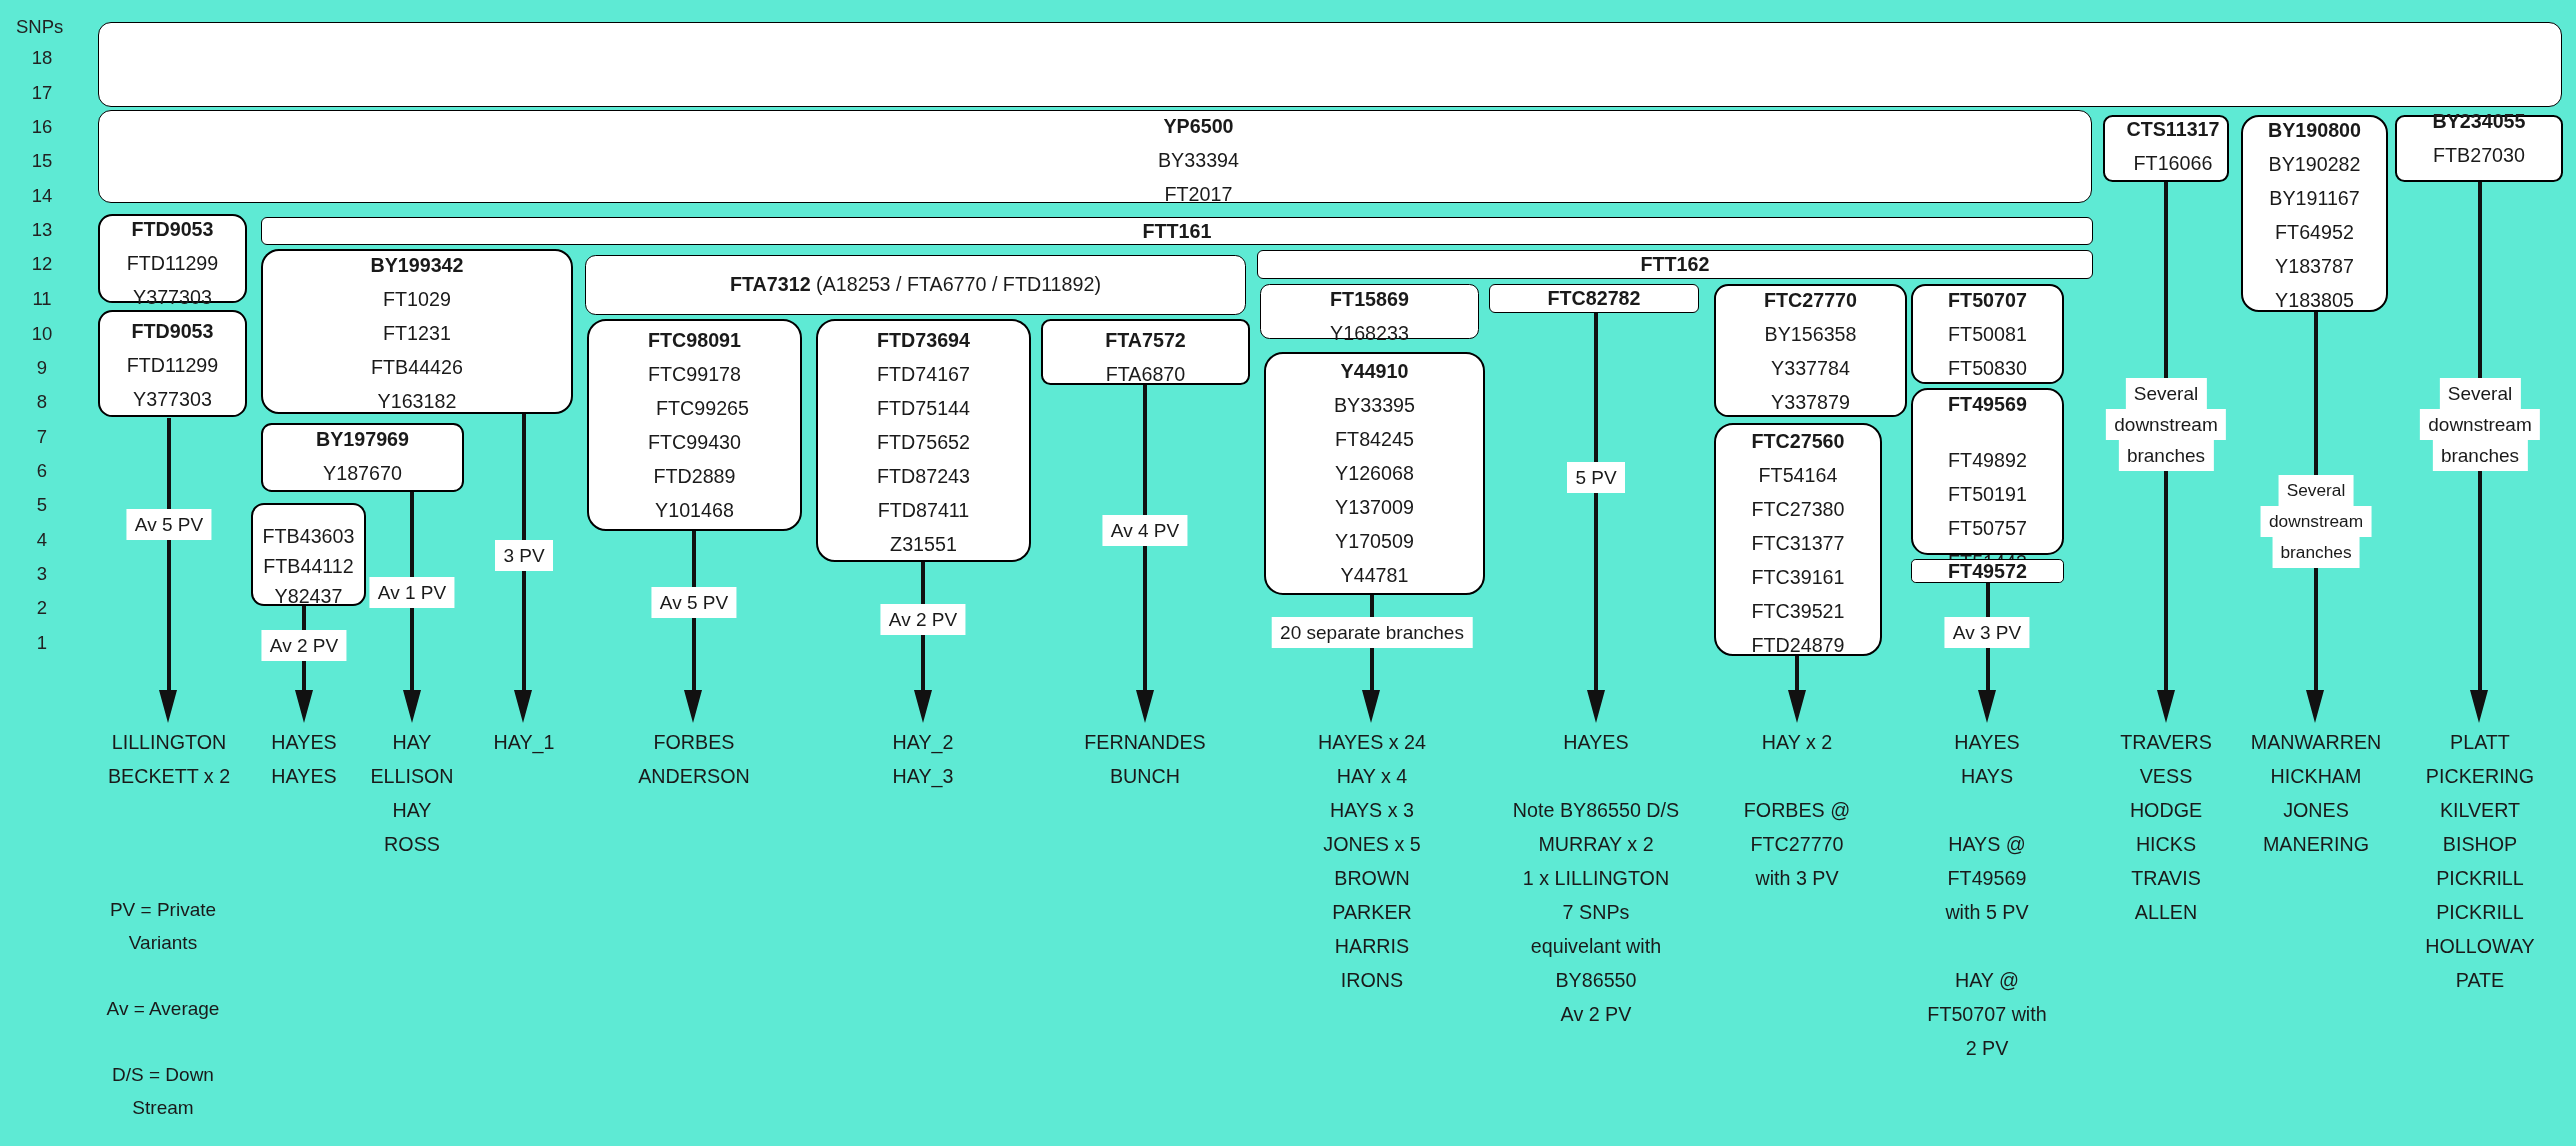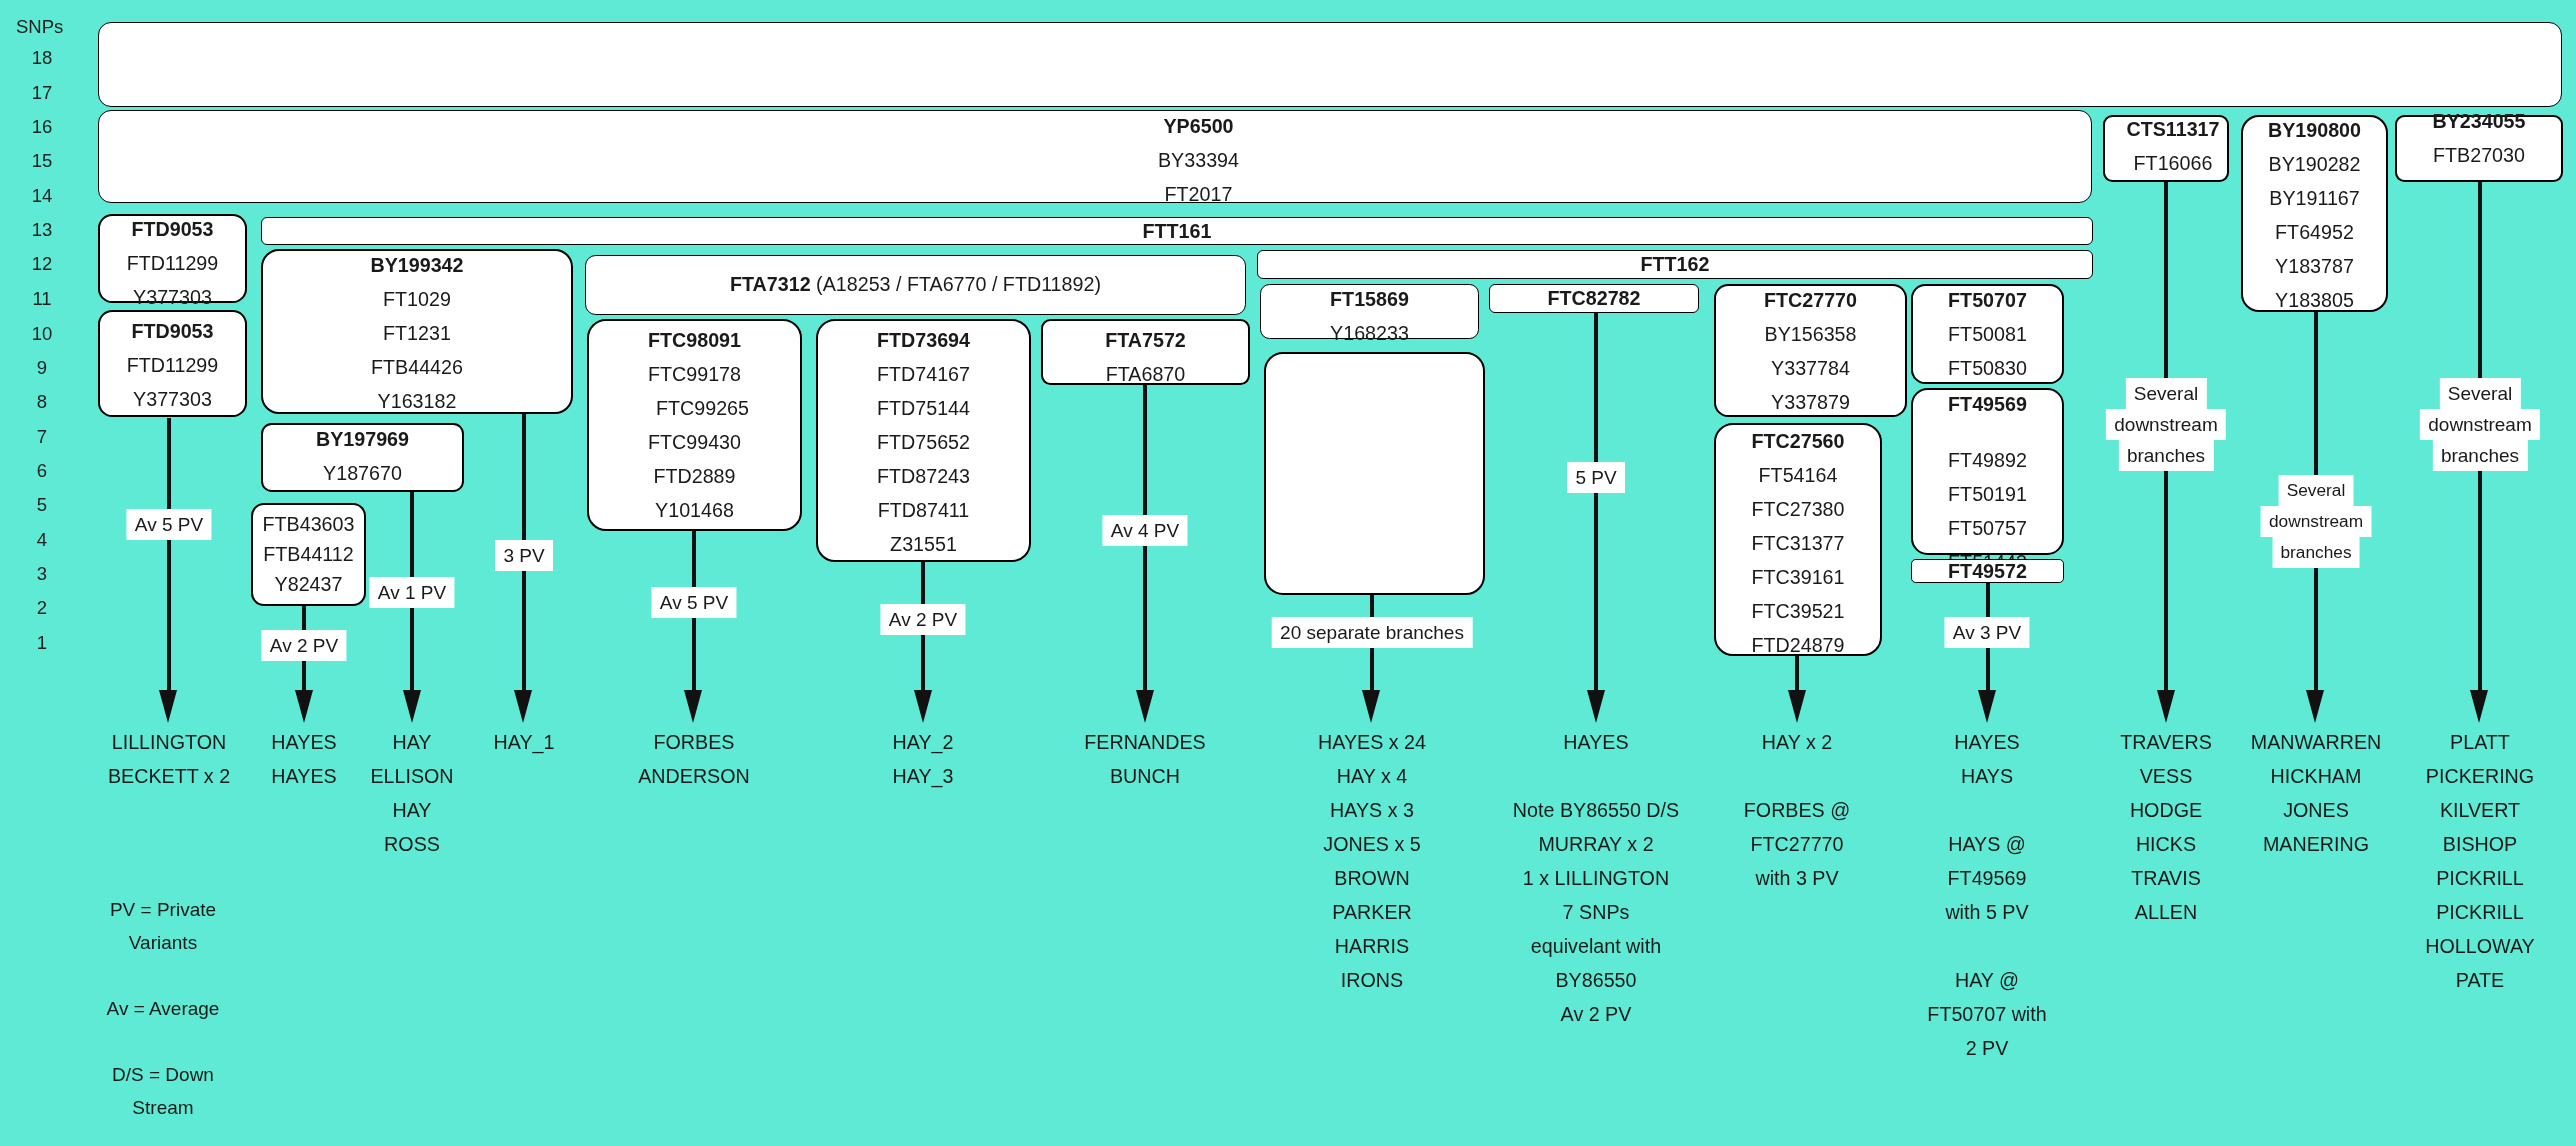--- a/index.html
+++ b/index.html
@@ -173,20 +173,29 @@
       <div style="height: 34px; line-height: 34px;"><span>Y337784</span></div>
       <div style="height: 34px; line-height: 34px;"><span>Y337879</span></div>
     </div>
     <div class="node-box" style="left: 1911px; top: 284px; width: 153px; height: 100px; border-radius: 14.3px; border-width: 2.4px;"></div>
     <div class="node-lines" style="left: 1911px; width: 153px; top: 283px;">
       <div style="height: 34px; line-height: 34px;"><span class="b">FT50707</span></div>
       <div style="height: 34px; line-height: 34px;"><span>FT50081</span></div>
       <div style="height: 34px; line-height: 34px;"><span>FT50830</span></div>
     </div>
     <div class="node-box" style="left: 1264px; top: 352px; width: 221px; height: 243px; border-radius: 19px; border-width: 2.4px;"></div>
+    <div class="node-lines" style="left: 1264px; width: 221px; top: 354px;">
+      <div style="height: 34px; line-height: 34px;"><span class="b">Y44910</span></div>
+      <div style="height: 34px; line-height: 34px;"><span>BY33395</span></div>
+      <div style="height: 34px; line-height: 34px;"><span>FT84245</span></div>
+      <div style="height: 34px; line-height: 34px;"><span>Y126068</span></div>
+      <div style="height: 34px; line-height: 34px;"><span>Y137009</span></div>
+      <div style="height: 34px; line-height: 34px;"><span>Y170509</span></div>
+      <div style="height: 34px; line-height: 34px;"><span>Y44781</span></div>
+    </div>
     <div class="node-box" style="left: 261px; top: 423px; width: 203px; height: 69px; border-radius: 10.7px; border-width: 2.4px;"></div>
     <div class="node-lines" style="left: 261px; width: 203px; top: 422px;">
       <div style="height: 34px; line-height: 34px;"><span class="b">BY197969</span></div>
       <div style="height: 34px; line-height: 34px;"><span>Y187670</span></div>
     </div>
     <div class="node-box" style="left: 1714px; top: 423px; width: 168px; height: 233px; border-radius: 19px; border-width: 2.4px;"></div>
     <div class="node-lines" style="left: 1714px; width: 168px; top: 424px;">
       <div style="height: 34px; line-height: 34px;"><span class="b">FTC27560</span></div>
       <div style="height: 34px; line-height: 34px;"><span>FT54164</span></div>
       <div style="height: 34px; line-height: 34px;"><span>FTC27380</span></div>
@@ -198,21 +207,21 @@
     <div class="node-box" style="left: 1911px; top: 388px; width: 153px; height: 167px; border-radius: 16.7px; border-width: 2.4px;"></div>
     <div class="node-lines" style="left: 1911px; width: 153px; top: 387px;">
       <div style="height: 34px; line-height: 34px;"><span class="b">FT49569</span></div>
       <div style="height: 34px; line-height: 34px; margin-top: 22px;"><span>FT49892</span></div>
       <div style="height: 34px; line-height: 34px;"><span>FT50191</span></div>
       <div style="height: 34px; line-height: 34px;"><span>FT50757</span></div>
       <div style="height: 34px; line-height: 34px;"><span>FT51443</span></div>
     </div>
     <div class="node-box" style="left: 251px; top: 503px; width: 115px; height: 103px; border-radius: 13px; border-width: 2.4px;"></div>
     <div class="node-lines" style="left: 251px; width: 115px; top: 509px;">
-      <div style="height: 30px; line-height: 30px;"><span>FTB43603</span></div>
+      <div style="height: 30px; line-height: 30px; margin-top: 12px;"><span>FTB43603</span></div>
       <div style="height: 30px; line-height: 30px;"><span>FTB44112</span></div>
       <div style="height: 30px; line-height: 30px;"><span>Y82437</span></div>
     </div>
     <div class="node-box" style="left: 1911px; top: 559px; width: 153px; height: 24px; border-radius: 4.8px; border-width: 1.8px;"></div>
     <div class="node-lines" style="left: 1911px; width: 153px; top: 554px;">
       <div style="height: 34px; line-height: 34px;"><span class="b">FT49572</span></div>
     </div>
     <div class="float-label" style="left: 169px; top: 509px;">
       <div>Av 5 PV</div>
     </div>

